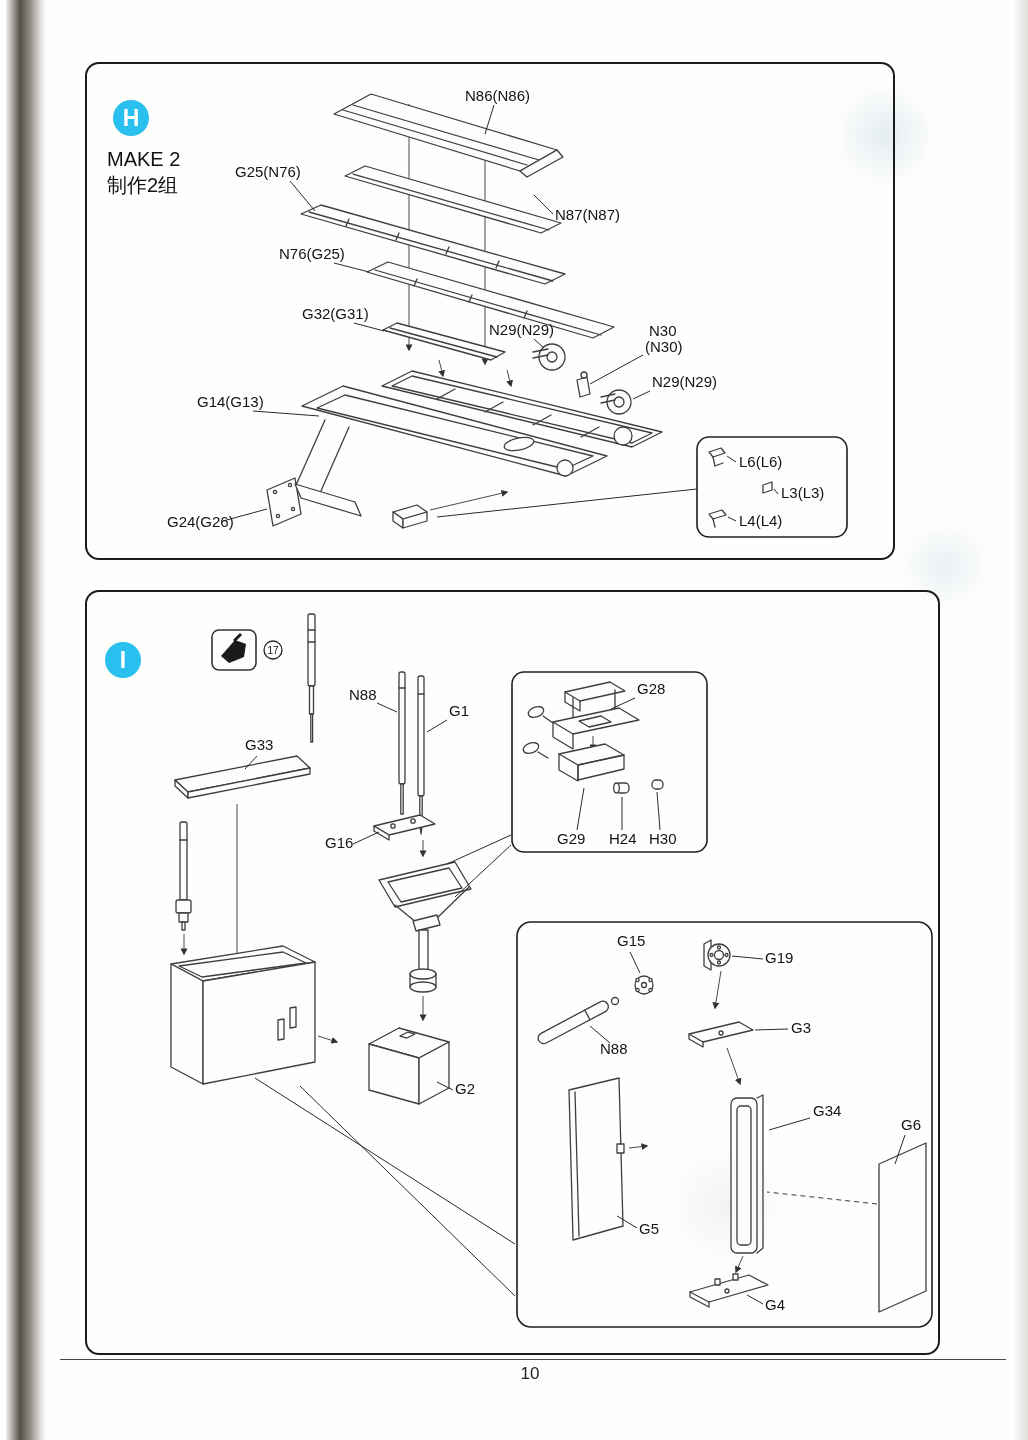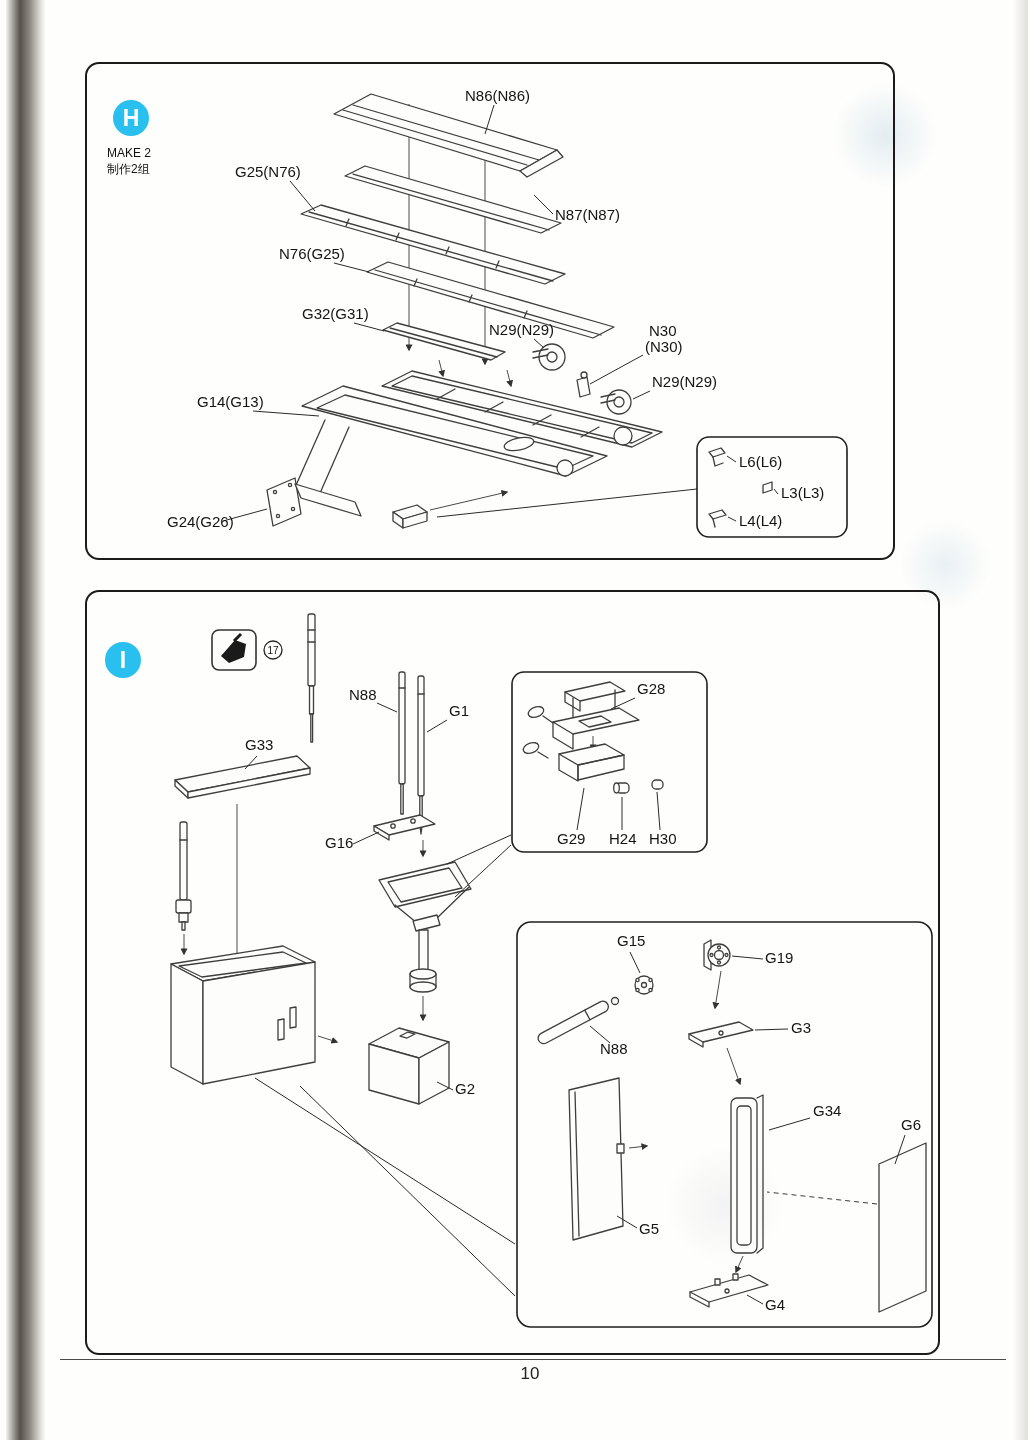--- a/index.html
+++ b/index.html
@@ -18,21 +18,21 @@
   .ghost.c{left:640px;top:1120px;width:170px;height:170px;
     background:radial-gradient(closest-side,rgba(150,160,170,.12),rgba(150,160,170,0) 70%);}
 
   .panel{position:absolute;border:2px solid #1b1b1b;border-radius:14px;background:transparent;}
   .panel-h{left:85px;top:62px;width:806px;height:494px;}
   .panel-i{left:85px;top:590px;width:851px;height:761px;}
   .panel svg{position:absolute;left:0;top:0;}
 
   .badge{position:absolute;width:36px;height:36px;border-radius:50%;
     color:#ffffff;font-size:23px;font-weight:bold;line-height:36px;text-align:center;}
-  .make-note{position:absolute;left:20px;top:82px;font-size:12px;line-height:1.3;color:#111;}
+  .make-note{position:absolute;left:20px;top:82px;font-size:20px;line-height:1.3;color:#111;}
 
   .rule{position:absolute;left:60px;top:1359px;width:946px;border-top:1.5px solid #4a4a4a;}
   .page-num{position:absolute;left:0;top:1364px;width:1060px;text-align:center;font-size:17px;color:#222;}
 
   
   svg{overflow:visible;}
   svg .part{fill:#fdfdfc;stroke:#3e3e3e;stroke-width:1.3;stroke-linejoin:round;stroke-linecap:round;}
   svg .thin{stroke:#3a3a3a;stroke-width:1;fill:none;}
   svg .leader{stroke:#2a2a2a;stroke-width:1;fill:none;}
   svg .guide{stroke:#4a4a4a;stroke-width:1;fill:none;}

